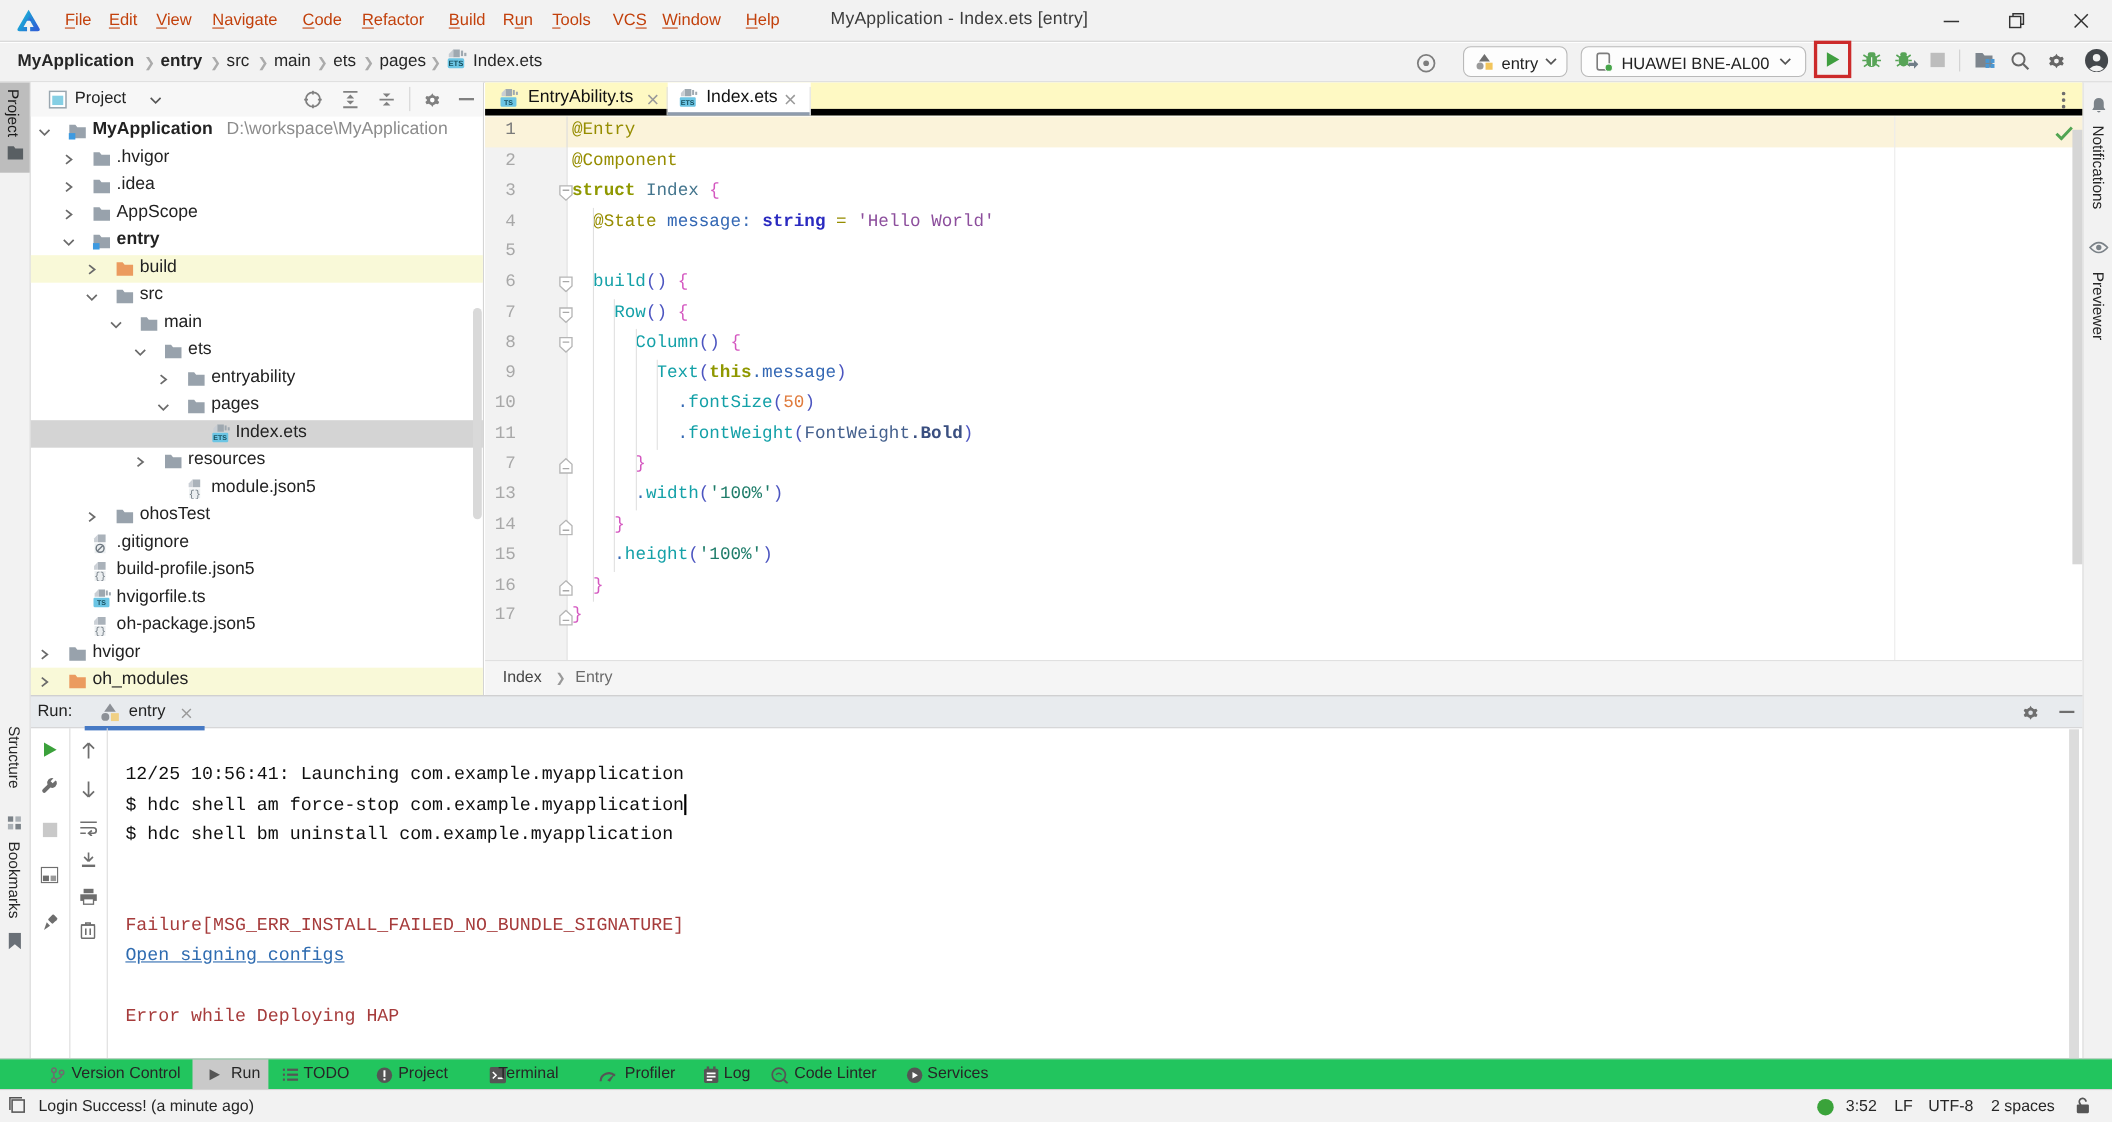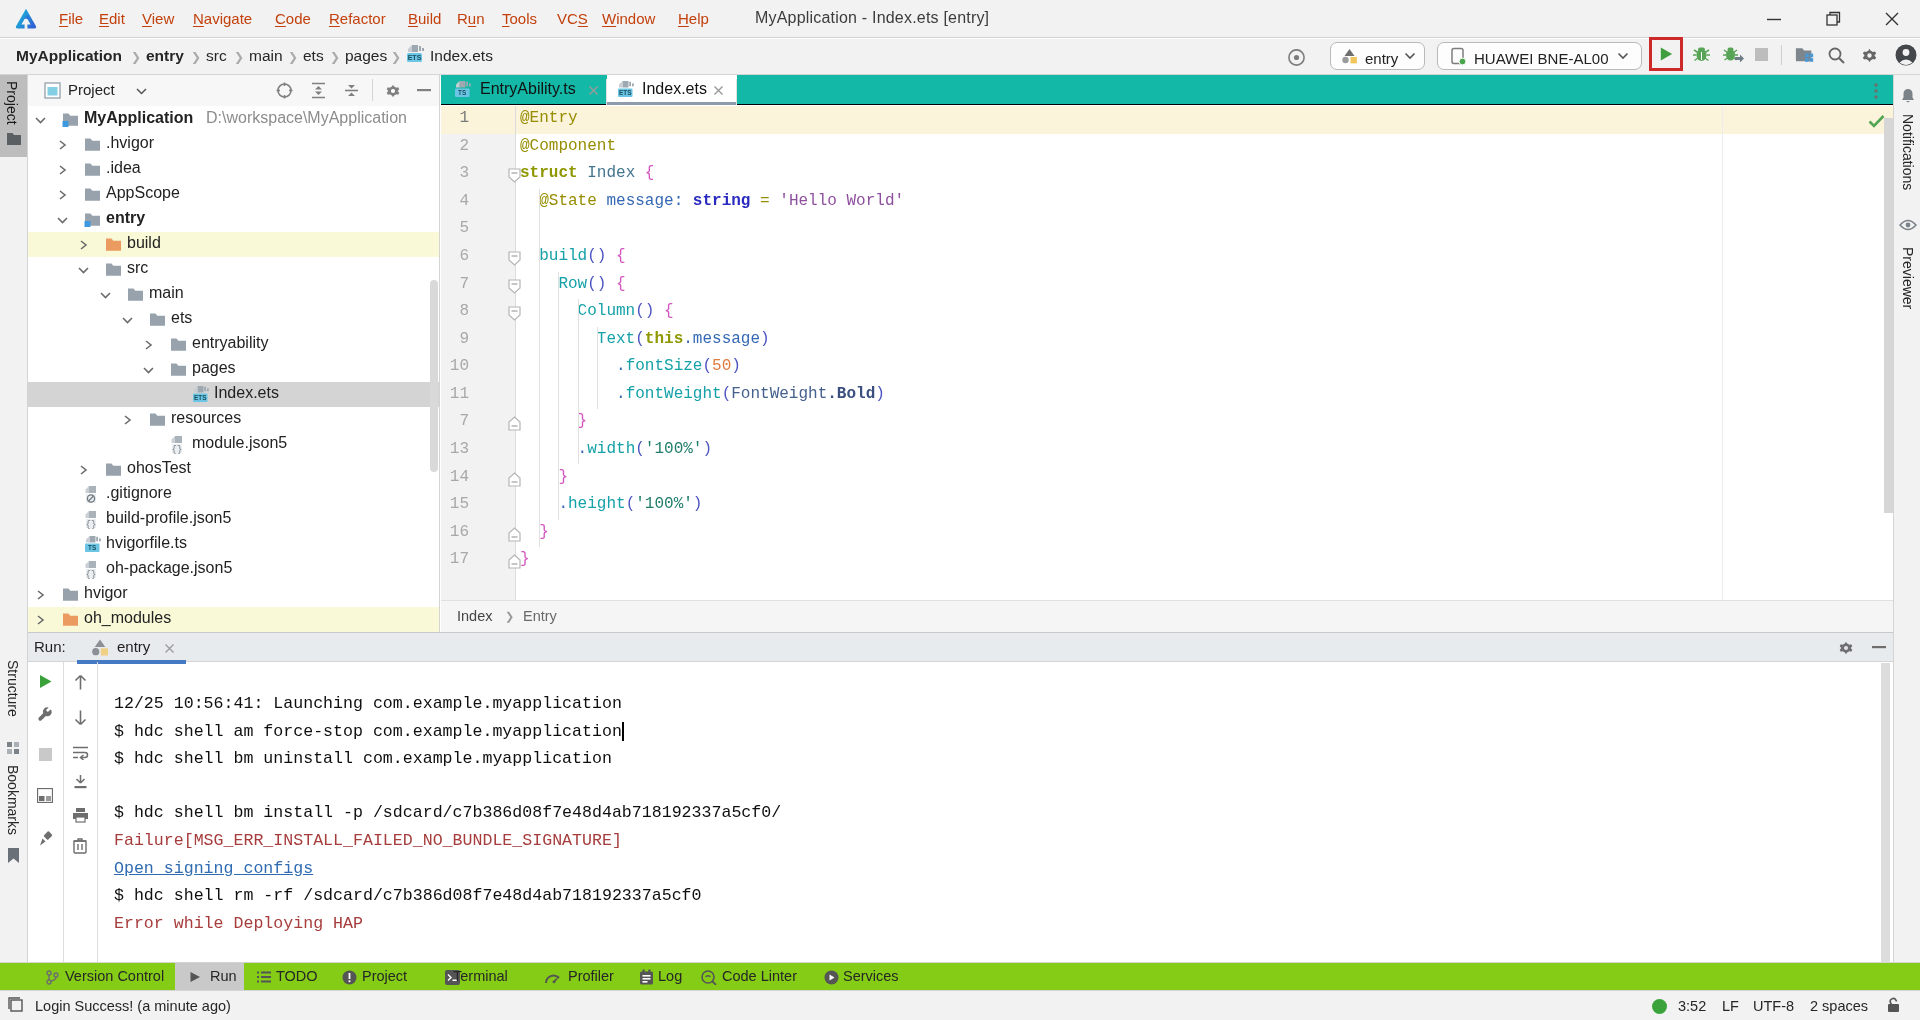--- a/index.html
+++ b/index.html
@@ -30,21 +30,21 @@
 #projpanel { left:28px; top:75px; width:412px; height:557px; background:#ffffff; border-right:1px solid #d4d4d4; }
 #projhead { position:absolute; left:0; top:0; width:100%; height:31px; background:#f7f7f7; }
 .trow { position:absolute; left:0; width:411px; height:25px; }
 .trow .lbl { position:absolute; top:2px; font-size:16px; color:#222; white-space:pre; }
 .trow .pathlbl { color:#8c8c8c; }
 .yellow { background:#f9f9d8; }
 .selrow { background:#d4d4d4; }
 
 
 #editor { left:441px; top:75px; width:1452px; height:557px; background:#ffffff; }
-#tabbar { position:absolute; left:0; top:0; width:1452px; height:30px; background:#14b8a6; border-bottom:1px solid #000000; }
+#tabbar { position:absolute; left:0; top:0; width:1452px; height:30px; background:#fef9c3; border-bottom:6px solid #000000; }
 .tablbl { position:absolute; top:5px; font-size:16px; color:#111; }
 #creamrow { position:absolute; left:0; top:31px; width:1452px; height:28px; background:#fbf3da; }
 #gutterline { position:absolute; left:74px; top:31px; width:1px; height:494px; background:#dcdcdc; }
 .lnum { position:absolute; width:28px; text-align:right; font-family:"Liberation Mono",monospace; font-size:16px; color:#a8a8a8; }
 .cline { position:absolute; left:79px; font-family:"Liberation Mono",monospace; font-size:16px; white-space:pre; }
 #ebread { position:absolute; left:0; top:525px; width:1452px; height:32px; background:#f5f5f5; border-top:1px solid #e0e0e0; }
 
 
 .cAnn { color:#968d00; }
 .cKw { color:#8f9800; font-weight:bold; }
@@ -62,21 +62,21 @@
 
 
 #runpanel { left:28px; top:632px; width:1865px; height:330px; background:#ffffff; }
 #runhead { position:absolute; left:0; top:0; width:1865px; height:30px; background:#e8ebee; border-top:1px solid #c9c9c9; border-bottom:1px solid #d5d5d5; }
 .conline { position:absolute; left:86px; font-family:"Liberation Mono",monospace; font-size:16.6px; color:#0f0f0f; white-space:pre; }
 .conred { color:#a63c3c; }
 .conlink { color:#2e6bb0; text-decoration:underline; }
 #caret { display:inline-block; width:2px; height:19px; background:#000; vertical-align:text-bottom; }
 
 
-#botbar { left:0; top:962px; width:1920px; height:28px; background:#84cc16; border-top:1px solid #d4d4d4; }
+#botbar { left:0; top:962px; width:1920px; height:28px; background:#22c55e; border-top:1px solid #d4d4d4; }
 .botitem { position:absolute; top:5px; font-size:14.5px; color:#262626; }
 #statusbar { left:0; top:990px; width:1920px; height:30px; background:#f2f2f2; border-top:1px solid #d4d4d4; }
 .stxt { position:absolute; top:7px; font-size:14.5px; color:#262626; }
 </style>
 </head>
 <body>
 
 <div class="abs" id="titlebar">
   <svg style="position:absolute;left:14px;top:7px" width="24" height="24" viewBox="0 0 24 24">
     <defs>
@@ -660,24 +660,22 @@
   <svg style="position:absolute;left:45px;top:205px" width="14" height="17" viewBox="0 0 14 17">
     <rect x="1" y="4" width="12" height="12" rx="1" fill="none" stroke="#6e6e6e" stroke-width="1.4"></rect>
     <path d="M0.5 4 H13.5 M5 4 V2 h4 v2 M5 7 v6 M9 7 v6" stroke="#6e6e6e" stroke-width="1.4" fill="none"></path>
   </svg>
 
   <div style="position:absolute;left:1853px;top:31px;width:9px;height:299px;background:#dcdcdc"></div>
 
   <div class="conline" style="top:62px">12/25 10:56:41: Launching com.example.myapplication</div>
   <div class="conline" style="top:90px">$ hdc shell am force-stop com.example.myapplication<span id="caret"></span></div>
   <div class="conline" style="top:117px">$ hdc shell bm uninstall com.example.myapplication</div>
-  <div class="conline" style="top:171px">$ hdc shell bm install -p /sdcard/c7b386d08f7e48d4ab718192337a5cf0/</div>
   <div class="conline conred" style="top:199px">Failure[MSG_ERR_INSTALL_FAILED_NO_BUNDLE_SIGNATURE]</div>
   <div class="conline" style="top:227px"><span class="conlink">Open signing configs</span></div>
-  <div class="conline" style="top:254px">$ hdc shell rm -rf /sdcard/c7b386d08f7e48d4ab718192337a5cf0</div>
   <div class="conline conred" style="top:282px">Error while Deploying HAP</div>
 
 </div>
 <div class="abs" id="botbar">
   <svg style="position:absolute;left:46px;top:7px" width="13" height="15" viewBox="0 0 13 15">
     <circle cx="3" cy="3" r="2" fill="none" stroke="#6e6e6e" stroke-width="1.4"></circle>
     <circle cx="3" cy="12" r="2" fill="none" stroke="#6e6e6e" stroke-width="1.4"></circle>
     <circle cx="10" cy="5" r="2" fill="none" stroke="#6e6e6e" stroke-width="1.4"></circle>
     <path d="M3 5 V10 M10 7 Q10 10 5 11" fill="none" stroke="#6e6e6e" stroke-width="1.4"></path>
   </svg>

